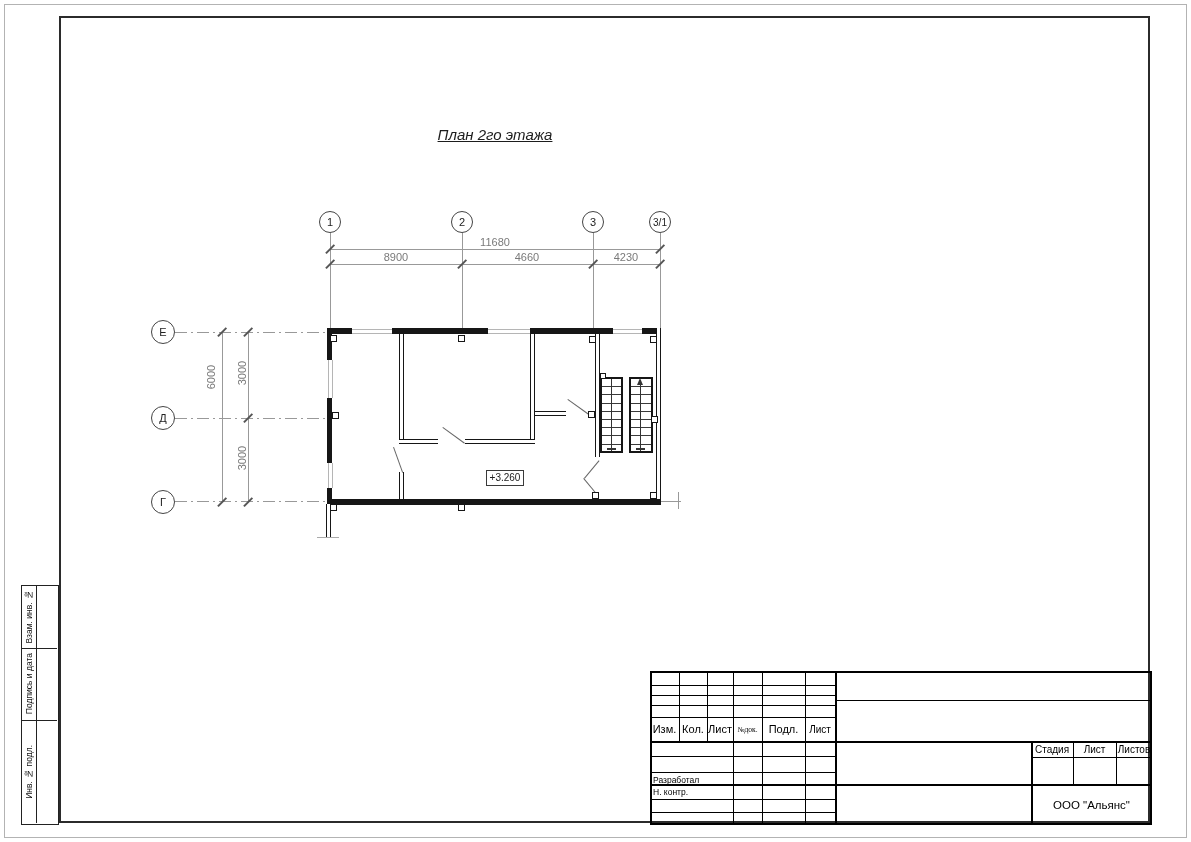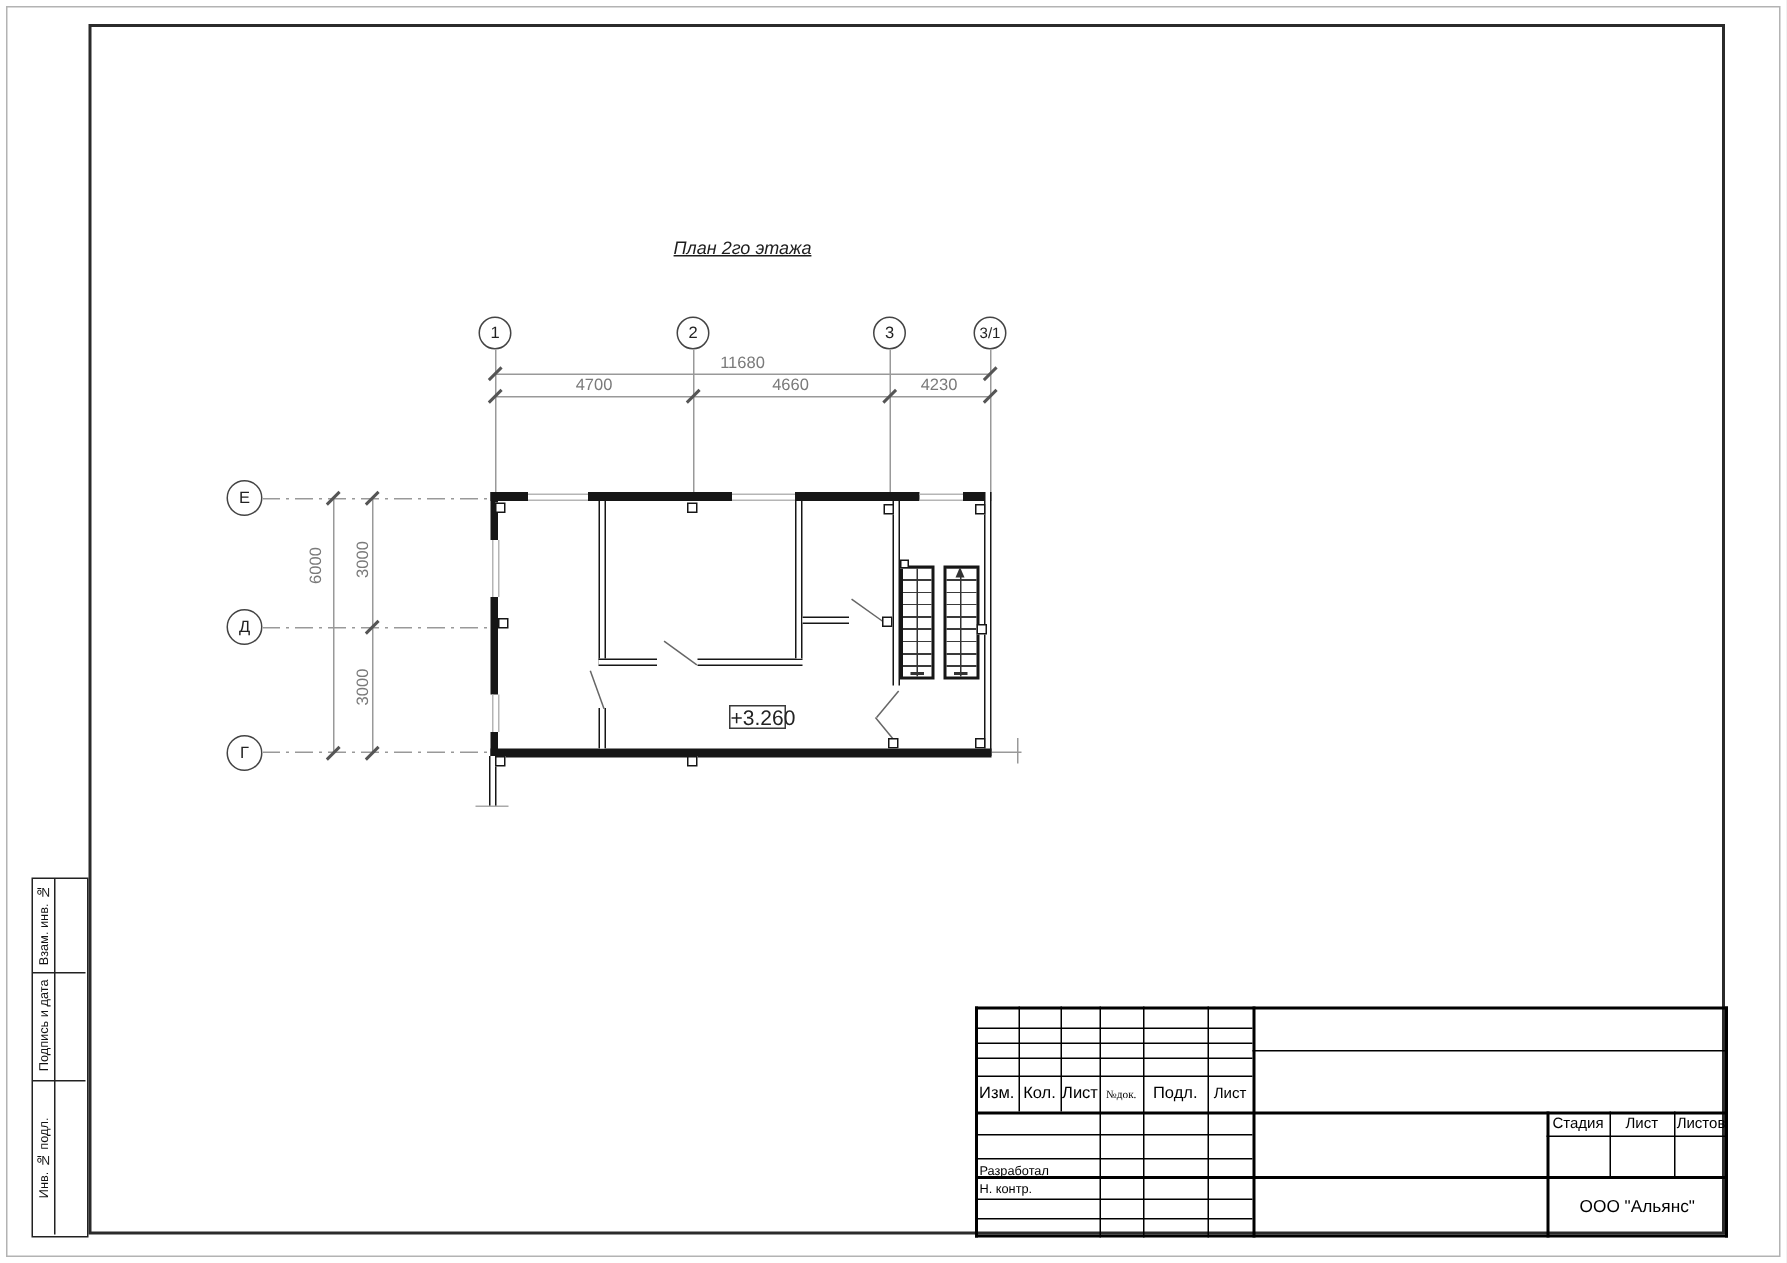--- a/index.html
+++ b/index.html
@@ -20,22 +20,22 @@
   .sq{width:7px;height:7px;border:1.4px solid #161616;background:#fff;box-sizing:border-box;}
   .tick{width:12px;height:1.6px;background:#555;transform:translate(-50%,-50%) rotate(-45deg);}
   .circle{border:1.2px solid #444;border-radius:50%;display:flex;align-items:center;justify-content:center;font-size:11px;color:#222;background:#fff;box-sizing:border-box;}
   .swing{height:1.1px;background:#666;transform-origin:0 0;}
   .dimtxt{font-size:11px;color:#7a7a7a;text-align:center;white-space:nowrap;}
   .rot{transform:rotate(-90deg);}
   .flight{border:2px solid #161616;box-sizing:border-box;background:repeating-linear-gradient(180deg,#fff 0 7.2px,#3a3a3a 7.2px 8.2px);}
   .cline{width:1.2px;background:#333;}
   .arrow-up{width:0;height:0;border-left:3.5px solid transparent;border-right:3.5px solid transparent;border-bottom:7px solid #333;}
   .sbar{height:1.5px;background:#333;}
-  .elev{border:1px solid #3a3a3a;font-size:14px;color:#222;text-align:left;background:#fff;}
-  .ptitle{font-size:12px;font-style:italic;color:#1d1d1d;text-decoration:underline;text-align:center;white-space:nowrap;margin-top:32px;}
+  .elev{border:1px solid #3a3a3a;font-size:10px;color:#222;text-align:center;background:#fff;}
+  .ptitle{font-size:15px;font-style:italic;color:#1d1d1d;text-decoration:underline;text-align:center;white-space:nowrap;}
   
   .tb-thick{background:#000;}
   .tb-thin{background:#000;}
   .tb-cell{display:flex;align-items:center;justify-content:center;color:#000;}
   .tb-left{display:flex;align-items:center;color:#000;padding-left:3px;box-sizing:border-box;}
   
   .side-cell{display:flex;align-items:center;justify-content:center;}
   .vtext{writing-mode:vertical-rl;transform:rotate(180deg);font-size:8.5px;color:#111;white-space:nowrap;}
 </style>
 </head>
@@ -83,21 +83,21 @@
 
   <div class="abs hl" style="left:330px;top:249px;width:330px;"></div>
   <div class="abs hl" style="left:330px;top:264px;width:330px;"></div>
   <div class="abs tick" style="left:330px;top:249px;"></div>
   <div class="abs tick" style="left:660px;top:249px;"></div>
   <div class="abs tick" style="left:330px;top:264px;"></div>
   <div class="abs tick" style="left:462px;top:264px;"></div>
   <div class="abs tick" style="left:593px;top:264px;"></div>
   <div class="abs tick" style="left:660px;top:264px;"></div>
   <div class="abs dimtxt" style="left:465px;top:236px;width:60px;">11680</div>
-  <div class="abs dimtxt" style="left:366px;top:251px;width:60px;">4700</div>
+  <div class="abs dimtxt" style="left:366px;top:251px;width:60px;">8900</div>
   <div class="abs dimtxt" style="left:497px;top:251px;width:60px;">4660</div>
   <div class="abs dimtxt" style="left:596px;top:251px;width:60px;">4230</div>
 
   <div class="abs vl" style="left:222px;top:332px;height:170px;"></div>
   <div class="abs vl" style="left:248px;top:332px;height:170px;"></div>
   <div class="abs tick" style="left:222px;top:332px;"></div>
   <div class="abs tick" style="left:222px;top:502px;"></div>
   <div class="abs tick" style="left:248px;top:332px;"></div>
   <div class="abs tick" style="left:248px;top:418px;"></div>
   <div class="abs tick" style="left:248px;top:502px;"></div>

